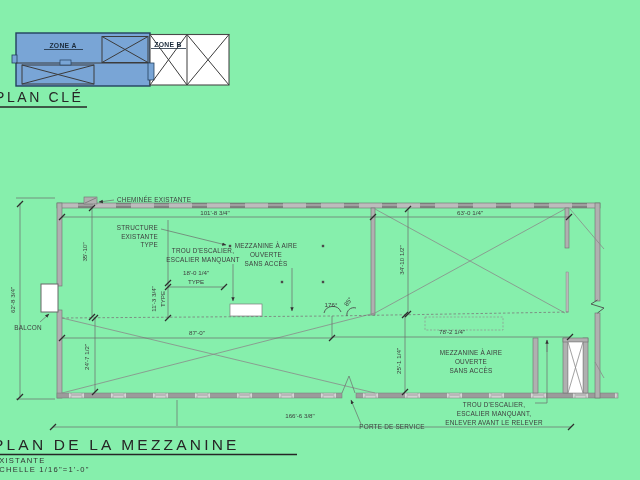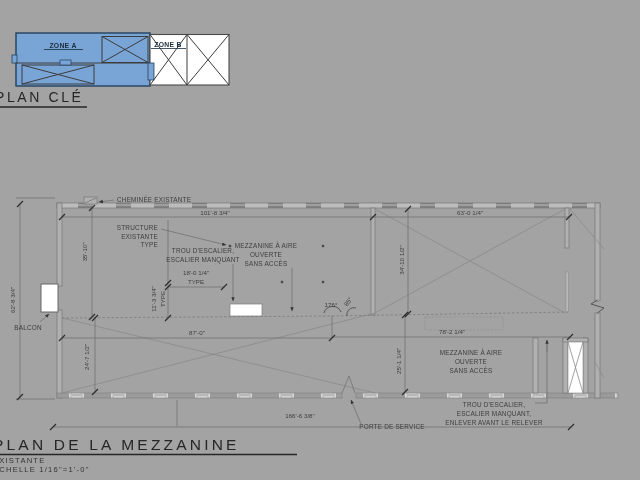--- a/index.html
+++ b/index.html
@@ -1,17 +1,17 @@
 <!DOCTYPE html>
 <html><head>
 <meta charset="utf-8">
 <style>
   html,body{margin:0;padding:0;background:#fff;}
   body{width:640px;height:480px;overflow:hidden;font-family:"Liberation Sans",sans-serif;}
-  .sheet{position:relative;width:640px;height:480px;background:#a3a3a3;}
+  .sheet{position:relative;width:640px;height:480px;background:#86efac;}
   svg{position:absolute;left:0;top:0;}
   svg text{fill:#3d3d3d;font-family:"Liberation Sans",sans-serif;}
   .lbl{font-size:6.4px;letter-spacing:.2px;}
   .dim{font-size:6.2px;}
   .title-big{font-size:15.5px;letter-spacing:3.2px;fill:#262626;}
   .title-key{font-size:14px;letter-spacing:2.6px;fill:#262626;}
   .title-sub{font-size:7.6px;letter-spacing:1.2px;fill:#333;}
   .zone{font-size:6.8px;fill:#1c2c3c;font-weight:bold;letter-spacing:.3px;}
   .thin{stroke:#6b6b6b;stroke-width:.7;fill:none;}
   .med{stroke:#4d4d4d;stroke-width:.9;fill:none;}

